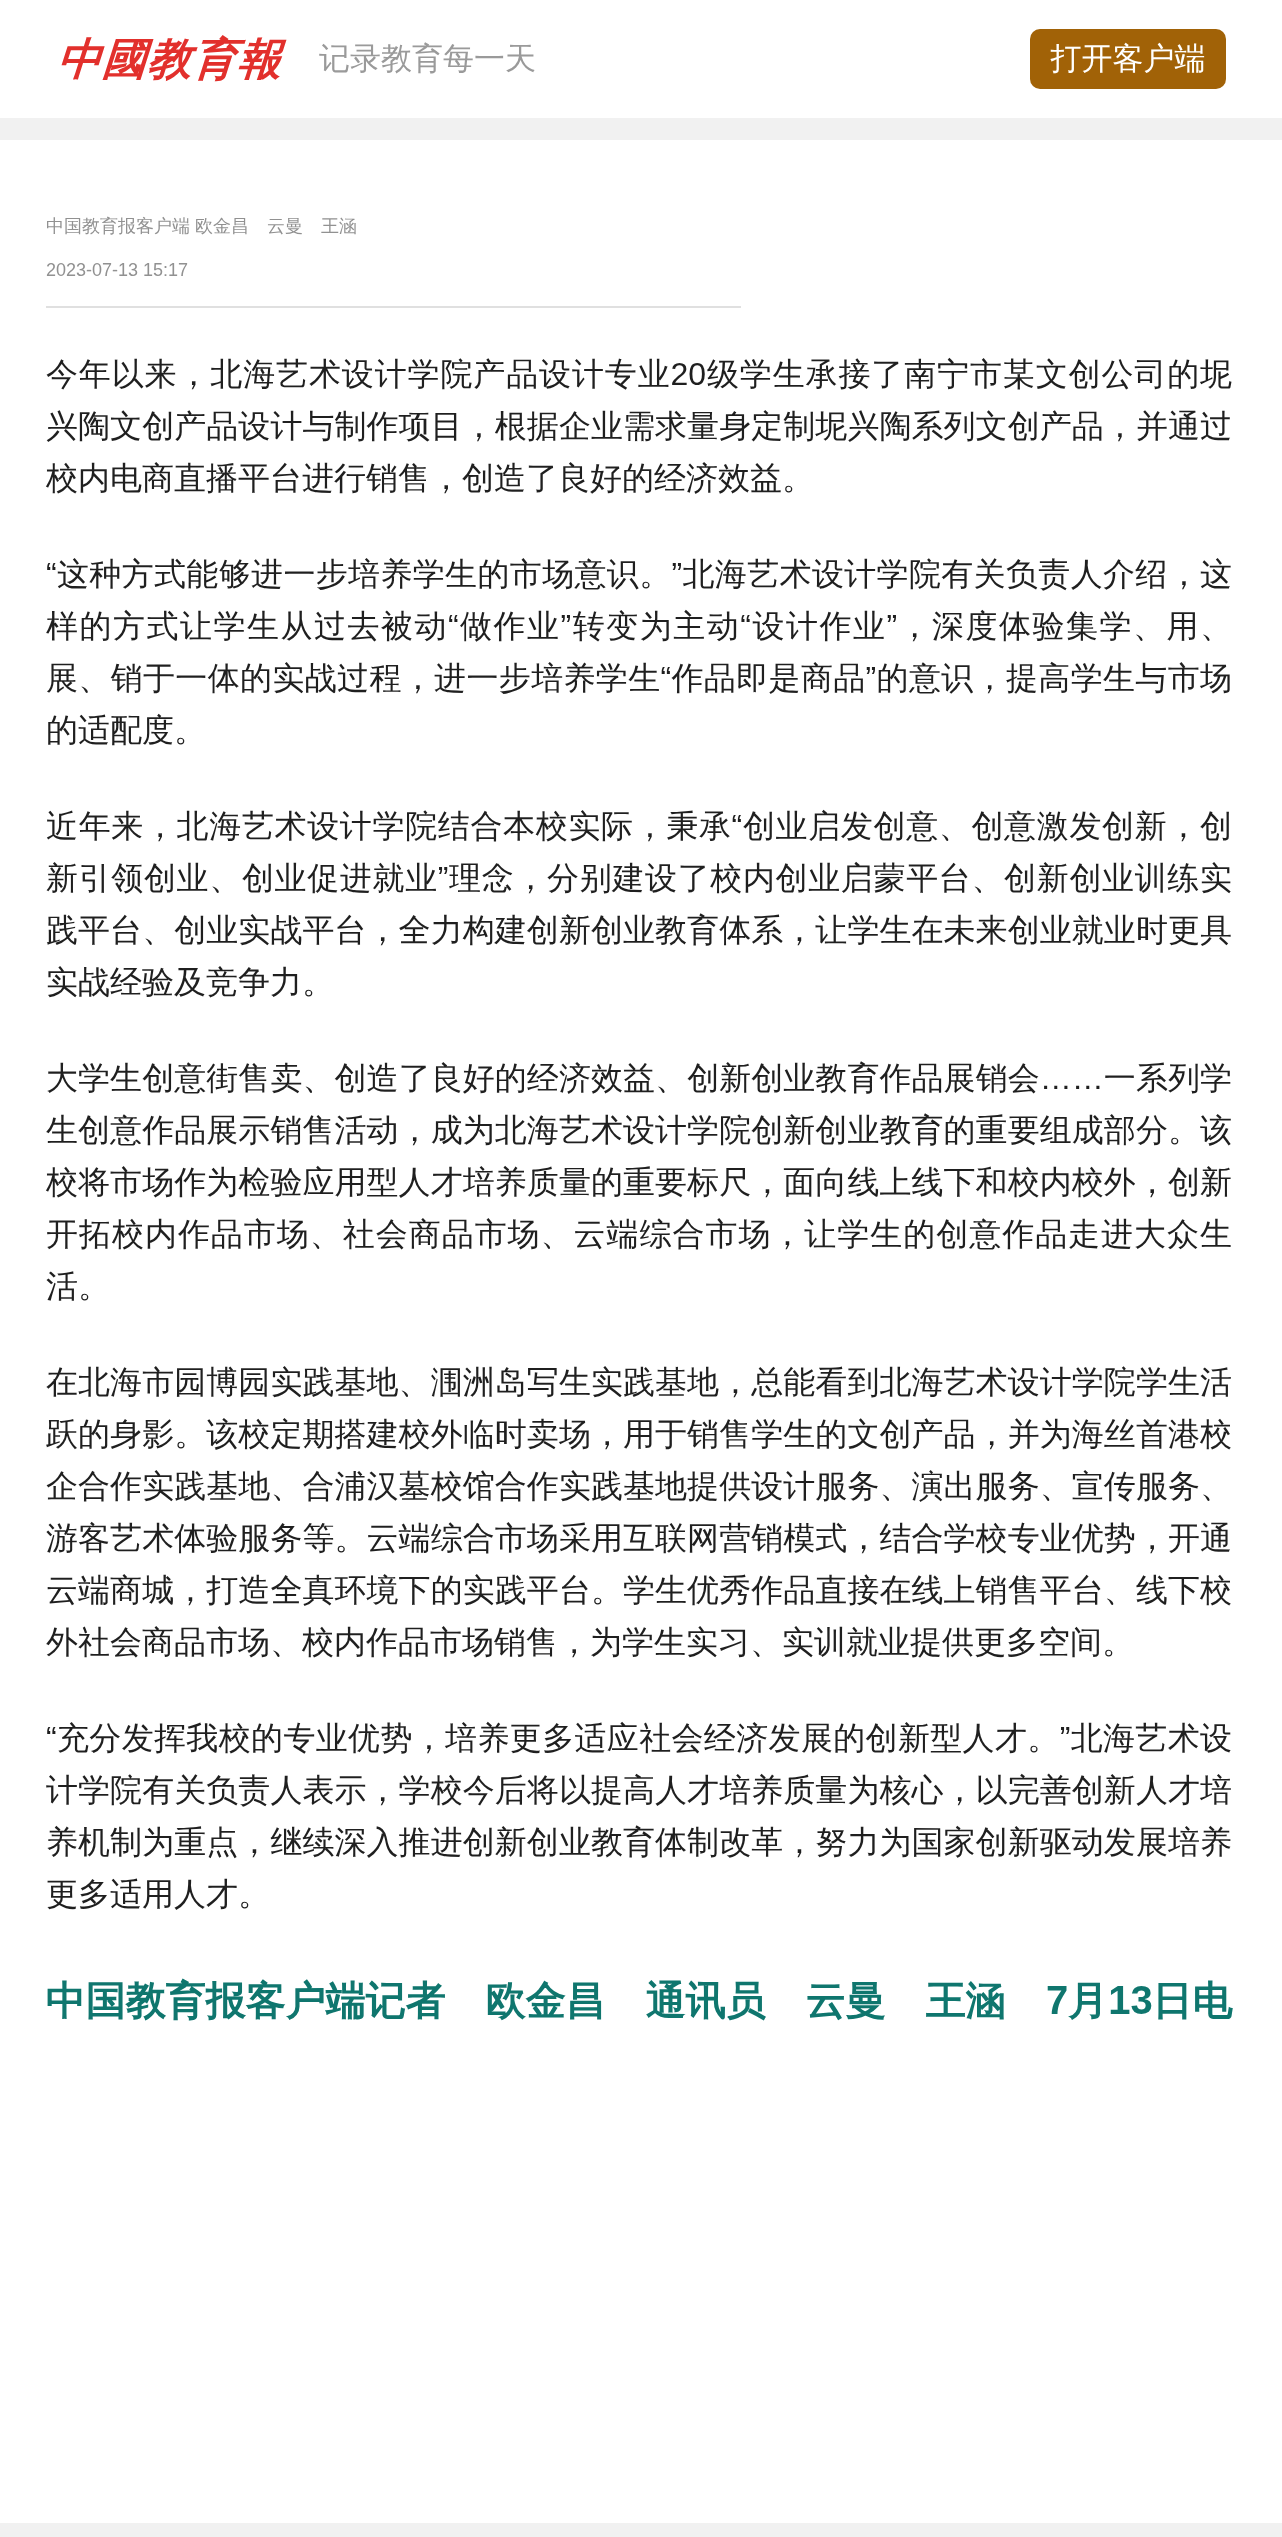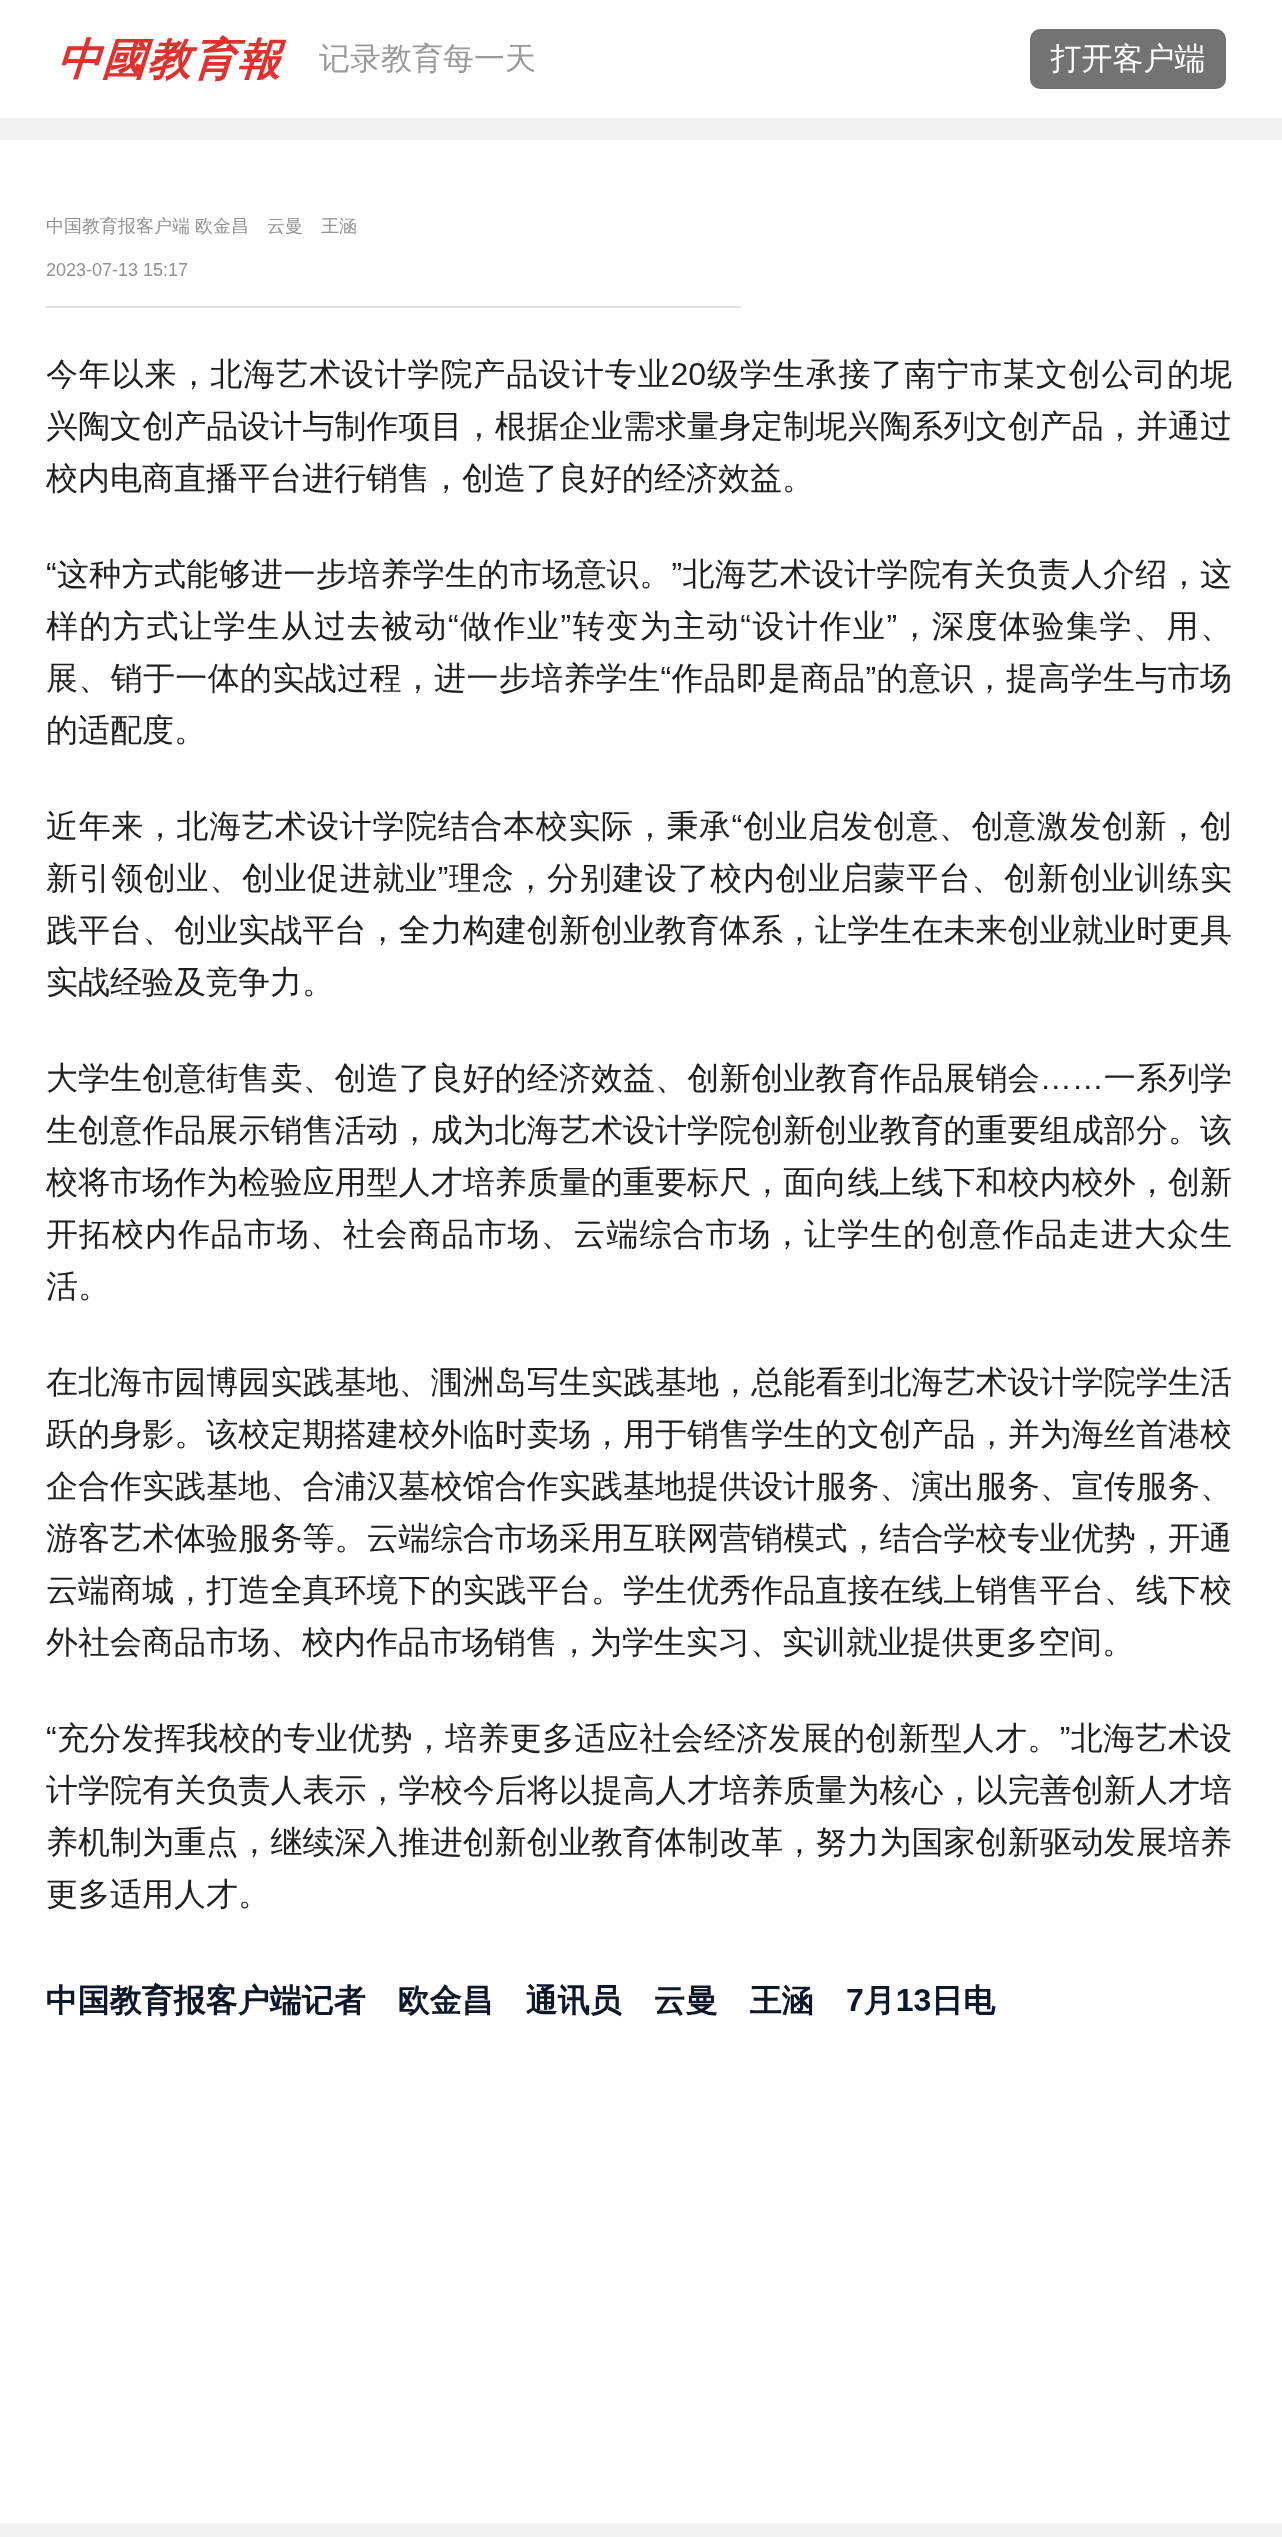--- a/index.html
+++ b/index.html
@@ -34,21 +34,21 @@
     cursor: pointer;
   }
   .brand-tagline {
     color: #9a9a9a;
     font-size: 31px;
     margin-left: 36px;
     white-space: nowrap;
   }
   .header-spacer { flex: 1; }
   .open-app-button {
-    background: #737373;
+    background: #a16207;
     color: #ffffff;
     font-size: 31px;
     border: none;
     border-radius: 10px;
     width: 196px;
     height: 60px;
     display: flex;
     align-items: center;
     justify-content: center;
     cursor: pointer;
@@ -86,24 +86,24 @@
   .article-body { margin-top: 40px; }
   .article-body p {
     font-size: 32px;
     line-height: 52px;
     color: #1f1f1f;
     text-align: justify;
     margin: 0 10px 44px 0;
   }
   .article-footer-byline {
     margin-top: 56px;
-    font-size: 32px;
+    font-size: 40px;
     line-height: 48px;
     font-weight: bold;
-    color: #0f172a;
+    color: #0f766e;
   }
 
   .bottom-band {
     position: absolute;
     left: 0; right: 0; bottom: 0;
     height: 14px;
     background: #f1f1f1;
   }
 </style>
 </head>

